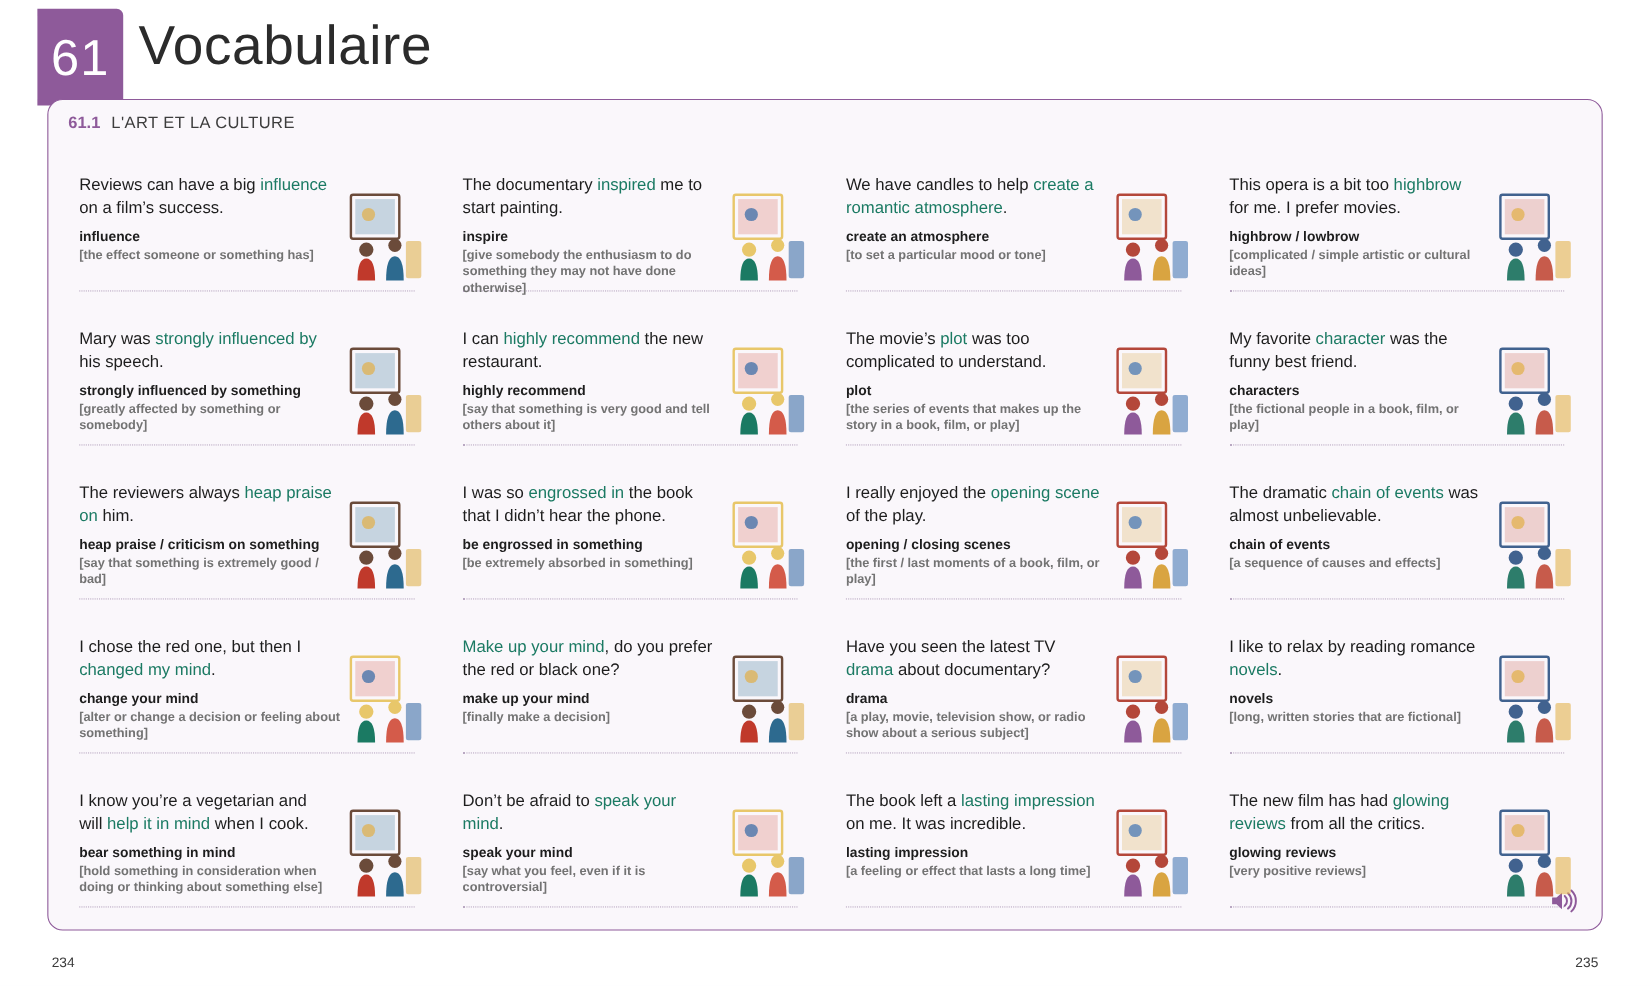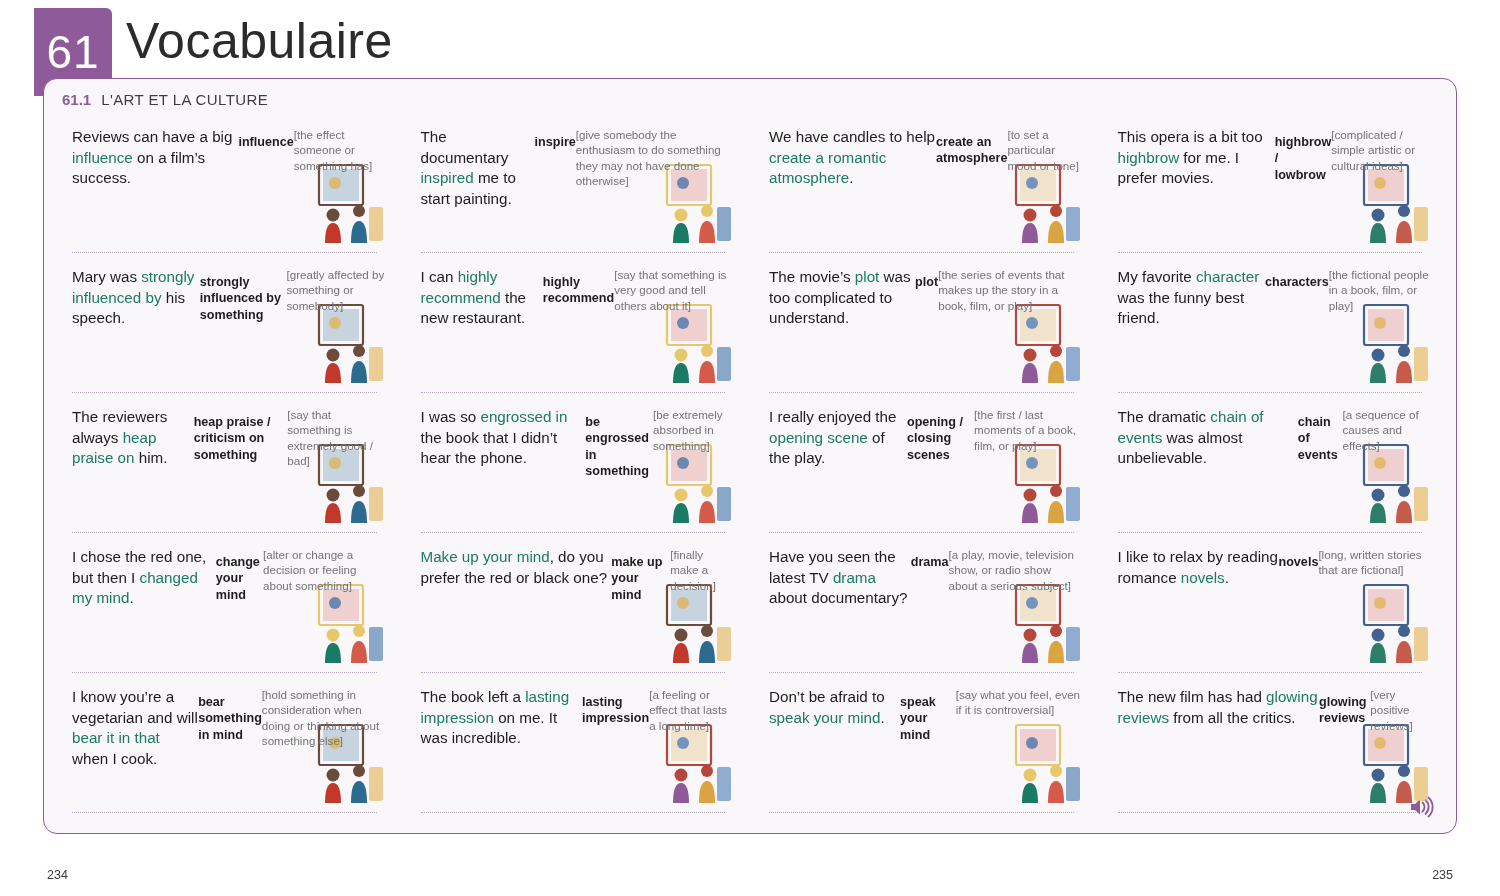--- a/index.html
+++ b/index.html
@@ -22,58 +22,58 @@
     color:#ffffff; font-size:46px; font-weight:300; letter-spacing:1px;
     font-family:"Liberation Sans", sans-serif;
   }
   .chapter-title {
     position:absolute; left:126px; top:12px;
     font-size:50px; font-weight:400; color:#2b2b2b; letter-spacing:0.5px;
   }
 
   
   .panel {
-    position:absolute; left:43px; top:78px; width:1414px; height:756px;
+    position:absolute; left:43px; top:90px; width:1414px; height:756px;
     background:#faf7fb; border:1.5px solid #8e5a9a;
     border-radius:14px;
   }
   .section-head { position:absolute; left:18px; top:12px; display:flex; align-items:baseline; gap:10px; }
   .section-num { font-size:15px; font-weight:700; color:#8e5a9a; }
   .section-name { font-size:15px; font-weight:400; color:#3d3d3d; letter-spacing:0.4px; }
 
   
   .grid {
     position:absolute; left:14px; top:42px; width:1386px; height:700px;
     display:grid;
     grid-template-columns: repeat(4, 1fr);
     grid-auto-rows: 140px;
     column-gap: 8px;
   }
   .entry {
     position:relative;
     padding: 6px 14px 4px 14px;
-    display:flex; flex-direction:row;
+    display:flex; flex-direction:column;margin-top:20px;
   }
   .entry .divider {
     position:absolute; left:14px; right:22px; bottom:8px;
     border-bottom:1.6px dotted #b9a8c2;
   }
   .sentence {
     font-size:15.2px; line-height:1.36; color:#1d1d1d; font-weight:400;
     max-width: 232px;
     position:relative; z-index:2;
   }
   .sentence .hl { color:#1b7a63; }
   .term {
     margin-top:7px; font-size:12.6px; font-weight:700; color:#1d1d1d; line-height:1.3;
     max-width:238px; position:relative; z-index:2;
   }
   .gloss {
     font-size:11.6px; color:#737373; line-height:1.32; max-width:238px;
-    position:relative; z-index:2;
+    position:relative; z-index:2;font-weight:bold;
   }
 
   
   .illus {
     position:absolute; right:10px; bottom:16px;
     width:78px; height:86px;
     z-index:1;
   }
   .illus svg { width:100%; height:100%; display:block; }
 
@@ -389,69 +389,69 @@
     <circle cx="22" cy="56" r="6.5" fill="#41628f"></circle>
     <path d="M14 84 q0 -20 8 -20 q8 0 8 20 z" fill="#2d7d6b"></path>
     <circle cx="48" cy="52" r="6" fill="#41628f"></circle>
     <path d="M40 84 q0 -22 8 -22 q8 0 8 22 z" fill="#c75b4b"></path>
     <rect x="58" y="48" width="14" height="34" rx="2" fill="#e2b24f" opacity="0.6"></rect>
   </svg>
           </div>
           <div class="divider"></div>
         </div>
         <div class="entry">
-          <div class="sentence"><span>I know you’re a vegetarian and will </span><span class="hl">bear it in that</span><span> when I cook.</span></div>
+          <div class="sentence"><span>I know you’re a vegetarian and will </span><span class="hl">help it in mind</span><span> when I cook.</span></div>
           <div class="term">bear something in mind</div>
           <div class="gloss">[hold something in consideration when doing or thinking about something else]</div>
           <div class="illus">
   <svg viewBox="0 0 78 86" xmlns="http://www.w3.org/2000/svg">
     <rect x="8" y="6" width="44" height="40" rx="2" fill="none" stroke="#6b4b3a" stroke-width="2.2"></rect>
     <rect x="12" y="10" width="36" height="32" fill="#2d6a8f" opacity="0.25"></rect>
     <circle cx="24" cy="24" r="6" fill="#e0b252" opacity="0.75"></circle>
     <circle cx="22" cy="56" r="6.5" fill="#6b4b3a"></circle>
     <path d="M14 84 q0 -20 8 -20 q8 0 8 20 z" fill="#c0392b"></path>
     <circle cx="48" cy="52" r="6" fill="#6b4b3a"></circle>
     <path d="M40 84 q0 -22 8 -22 q8 0 8 22 z" fill="#2d6a8f"></path>
     <rect x="58" y="48" width="14" height="34" rx="2" fill="#e0b252" opacity="0.6"></rect>
   </svg>
           </div>
           <div class="divider"></div>
         </div>
         <div class="entry">
+          <div class="sentence"><span>Don’t be afraid to </span><span class="hl">speak your mind</span><span>.</span></div>
+          <div class="term">speak your mind</div>
+          <div class="gloss">[say what you feel, even if it is controversial]</div>
+          <div class="illus">
+  <svg viewBox="0 0 78 86" xmlns="http://www.w3.org/2000/svg">
+    <rect x="8" y="6" width="44" height="40" rx="2" fill="none" stroke="#e8c76a" stroke-width="2.2"></rect>
+    <rect x="12" y="10" width="36" height="32" fill="#d45b4a" opacity="0.25"></rect>
+    <circle cx="24" cy="24" r="6" fill="#3f6fa8" opacity="0.75"></circle>
+    <circle cx="22" cy="56" r="6.5" fill="#e8c76a"></circle>
+    <path d="M14 84 q0 -20 8 -20 q8 0 8 20 z" fill="#1b7a63"></path>
+    <circle cx="48" cy="52" r="6" fill="#e8c76a"></circle>
+    <path d="M40 84 q0 -22 8 -22 q8 0 8 22 z" fill="#d45b4a"></path>
+    <rect x="58" y="48" width="14" height="34" rx="2" fill="#3f6fa8" opacity="0.6"></rect>
+  </svg>
+          </div>
+          <div class="divider"></div>
+        </div>
+        <div class="entry">
           <div class="sentence"><span>The book left a </span><span class="hl">lasting impression</span><span> on me. It was incredible.</span></div>
           <div class="term">lasting impression</div>
           <div class="gloss">[a feeling or effect that lasts a long time]</div>
           <div class="illus">
   <svg viewBox="0 0 78 86" xmlns="http://www.w3.org/2000/svg">
     <rect x="8" y="6" width="44" height="40" rx="2" fill="none" stroke="#b4473a" stroke-width="2.2"></rect>
     <rect x="12" y="10" width="36" height="32" fill="#d9a441" opacity="0.25"></rect>
     <circle cx="24" cy="24" r="6" fill="#4a7ab5" opacity="0.75"></circle>
     <circle cx="22" cy="56" r="6.5" fill="#b4473a"></circle>
     <path d="M14 84 q0 -20 8 -20 q8 0 8 20 z" fill="#8e5a9a"></path>
     <circle cx="48" cy="52" r="6" fill="#b4473a"></circle>
     <path d="M40 84 q0 -22 8 -22 q8 0 8 22 z" fill="#d9a441"></path>
     <rect x="58" y="48" width="14" height="34" rx="2" fill="#4a7ab5" opacity="0.6"></rect>
-  </svg>
-          </div>
-          <div class="divider"></div>
-        </div>
-        <div class="entry">
-          <div class="sentence"><span>Don’t be afraid to </span><span class="hl">speak your mind</span><span>.</span></div>
-          <div class="term">speak your mind</div>
-          <div class="gloss">[say what you feel, even if it is controversial]</div>
-          <div class="illus">
-  <svg viewBox="0 0 78 86" xmlns="http://www.w3.org/2000/svg">
-    <rect x="8" y="6" width="44" height="40" rx="2" fill="none" stroke="#e8c76a" stroke-width="2.2"></rect>
-    <rect x="12" y="10" width="36" height="32" fill="#d45b4a" opacity="0.25"></rect>
-    <circle cx="24" cy="24" r="6" fill="#3f6fa8" opacity="0.75"></circle>
-    <circle cx="22" cy="56" r="6.5" fill="#e8c76a"></circle>
-    <path d="M14 84 q0 -20 8 -20 q8 0 8 20 z" fill="#1b7a63"></path>
-    <circle cx="48" cy="52" r="6" fill="#e8c76a"></circle>
-    <path d="M40 84 q0 -22 8 -22 q8 0 8 22 z" fill="#d45b4a"></path>
-    <rect x="58" y="48" width="14" height="34" rx="2" fill="#3f6fa8" opacity="0.6"></rect>
   </svg>
           </div>
           <div class="divider"></div>
         </div>
         <div class="entry">
           <div class="sentence"><span>The new film has had </span><span class="hl">glowing reviews</span><span> from all the critics.</span></div>
           <div class="term">glowing reviews</div>
           <div class="gloss">[very positive reviews]</div>
           <div class="illus">
   <svg viewBox="0 0 78 86" xmlns="http://www.w3.org/2000/svg">

